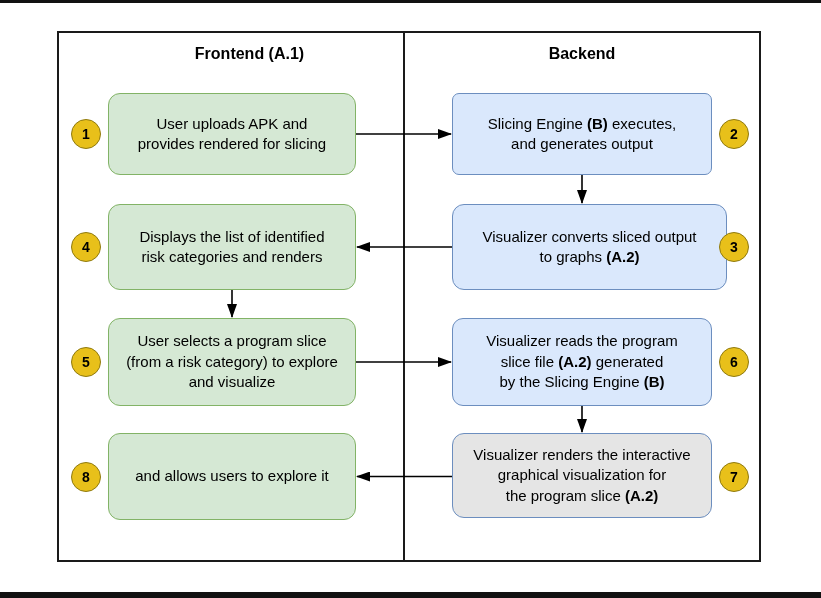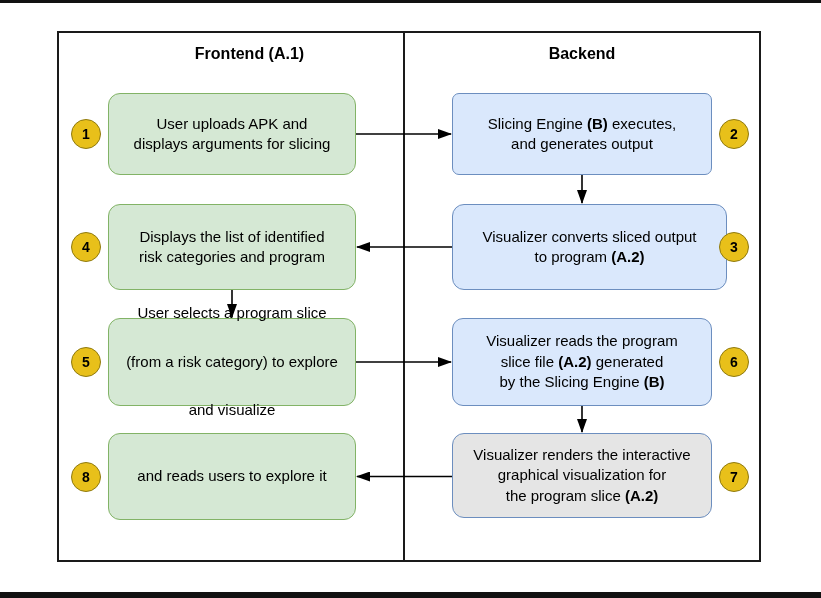--- a/index.html
+++ b/index.html
@@ -85,54 +85,54 @@
         <line x1="232" y1="290" x2="232" y2="317" stroke="#000000" stroke-width="1.6" marker-end="url(#ah)"></line>
         <line x1="356" y1="362" x2="451" y2="362" stroke="#000000" stroke-width="1.6" marker-end="url(#ah)"></line>
         <line x1="582" y1="406" x2="582" y2="432" stroke="#000000" stroke-width="1.6" marker-end="url(#ah)"></line>
         <line x1="452" y1="476.5" x2="357" y2="476.5" stroke="#000000" stroke-width="1.6" marker-end="url(#ah)"></line>
       </g>
   </svg>
 
   <div id="boxes">
       <div class="box" style="left: 108px; top: 93px; width: 248px; height: 82px; background: rgb(213, 232, 212); border-color: rgb(130, 179, 102);">
         <div class="line"><span>User uploads APK and</span></div>
-        <div class="line"><span>displays arguments for slicing</span></div>
+        <div class="line"><span>provides rendered for slicing</span></div>
       </div>
       <div class="badge" style="left: 71px; top: 119px; background: rgb(232, 192, 26); border-color: rgb(143, 122, 16);">1</div>
       <div class="box" style="left: 452px; top: 93px; width: 260px; height: 82px; background: rgb(218, 232, 252); border-color: rgb(108, 142, 191); border-radius: 7px;">
         <div class="line"><span>Slicing Engine </span><span class="b">(B)</span><span> executes,</span></div>
         <div class="line"><span>and generates output</span></div>
       </div>
       <div class="badge" style="left: 719px; top: 119px; background: rgb(232, 192, 26); border-color: rgb(143, 122, 16);">2</div>
       <div class="box" style="left: 452px; top: 204px; width: 275px; height: 86px; background: rgb(218, 232, 252); border-color: rgb(108, 142, 191);">
         <div class="line"><span>Visualizer converts sliced output</span></div>
-        <div class="line"><span>to program </span><span class="b">(A.2)</span></div>
+        <div class="line"><span>to graphs </span><span class="b">(A.2)</span></div>
       </div>
       <div class="badge" style="left: 719px; top: 232px; background: rgb(232, 192, 26); border-color: rgb(143, 122, 16);">3</div>
       <div class="box" style="left: 108px; top: 204px; width: 248px; height: 86px; background: rgb(213, 232, 212); border-color: rgb(130, 179, 102);">
         <div class="line"><span>Displays the list of identified</span></div>
-        <div class="line"><span>risk categories and program</span></div>
+        <div class="line"><span>risk categories and renders</span></div>
       </div>
       <div class="badge" style="left: 71px; top: 232px; background: rgb(232, 192, 26); border-color: rgb(143, 122, 16);">4</div>
-      <div class="box" style="left: 108px; top: 318px; width: 248px; height: 88px; background: rgb(213, 232, 212); border-color: rgb(130, 179, 102); gap: 28px;">
+      <div class="box" style="left: 108px; top: 318px; width: 248px; height: 88px; background: rgb(213, 232, 212); border-color: rgb(130, 179, 102);">
         <div class="line"><span>User selects a program slice</span></div>
         <div class="line"><span>(from a risk category) to explore</span></div>
         <div class="line"><span>and visualize</span></div>
       </div>
       <div class="badge" style="left: 71px; top: 347px; background: rgb(232, 192, 26); border-color: rgb(143, 122, 16);">5</div>
       <div class="box" style="left: 452px; top: 318px; width: 260px; height: 88px; background: rgb(218, 232, 252); border-color: rgb(108, 142, 191); border-radius: 11px;">
         <div class="line"><span>Visualizer reads the program</span></div>
         <div class="line"><span>slice file </span><span class="b">(A.2)</span><span> generated</span></div>
         <div class="line"><span>by the Slicing Engine </span><span class="b">(B)</span></div>
       </div>
       <div class="badge" style="left: 719px; top: 347px; background: rgb(232, 192, 26); border-color: rgb(143, 122, 16);">6</div>
       <div class="box" style="left: 452px; top: 433px; width: 260px; height: 85px; background: #e5e5e5; border-color: rgb(108, 142, 191);">
         <div class="line"><span>Visualizer renders the interactive</span></div>
         <div class="line"><span>graphical visualization for</span></div>
         <div class="line"><span>the program slice </span><span class="b">(A.2)</span></div>
       </div>
       <div class="badge" style="left: 719px; top: 461.5px; background: rgb(232, 192, 26); border-color: rgb(143, 122, 16);">7</div>
       <div class="box" style="left: 108px; top: 433px; width: 248px; height: 87px; background: rgb(213, 232, 212); border-color: rgb(130, 179, 102);">
-        <div class="line"><span>and reads users to explore it</span></div>
+        <div class="line"><span>and allows users to explore it</span></div>
       </div>
       <div class="badge" style="left: 71px; top: 461.5px; background: rgb(232, 192, 26); border-color: rgb(143, 122, 16);">8</div>
     </div>
 </div>
 
 </body></html>

